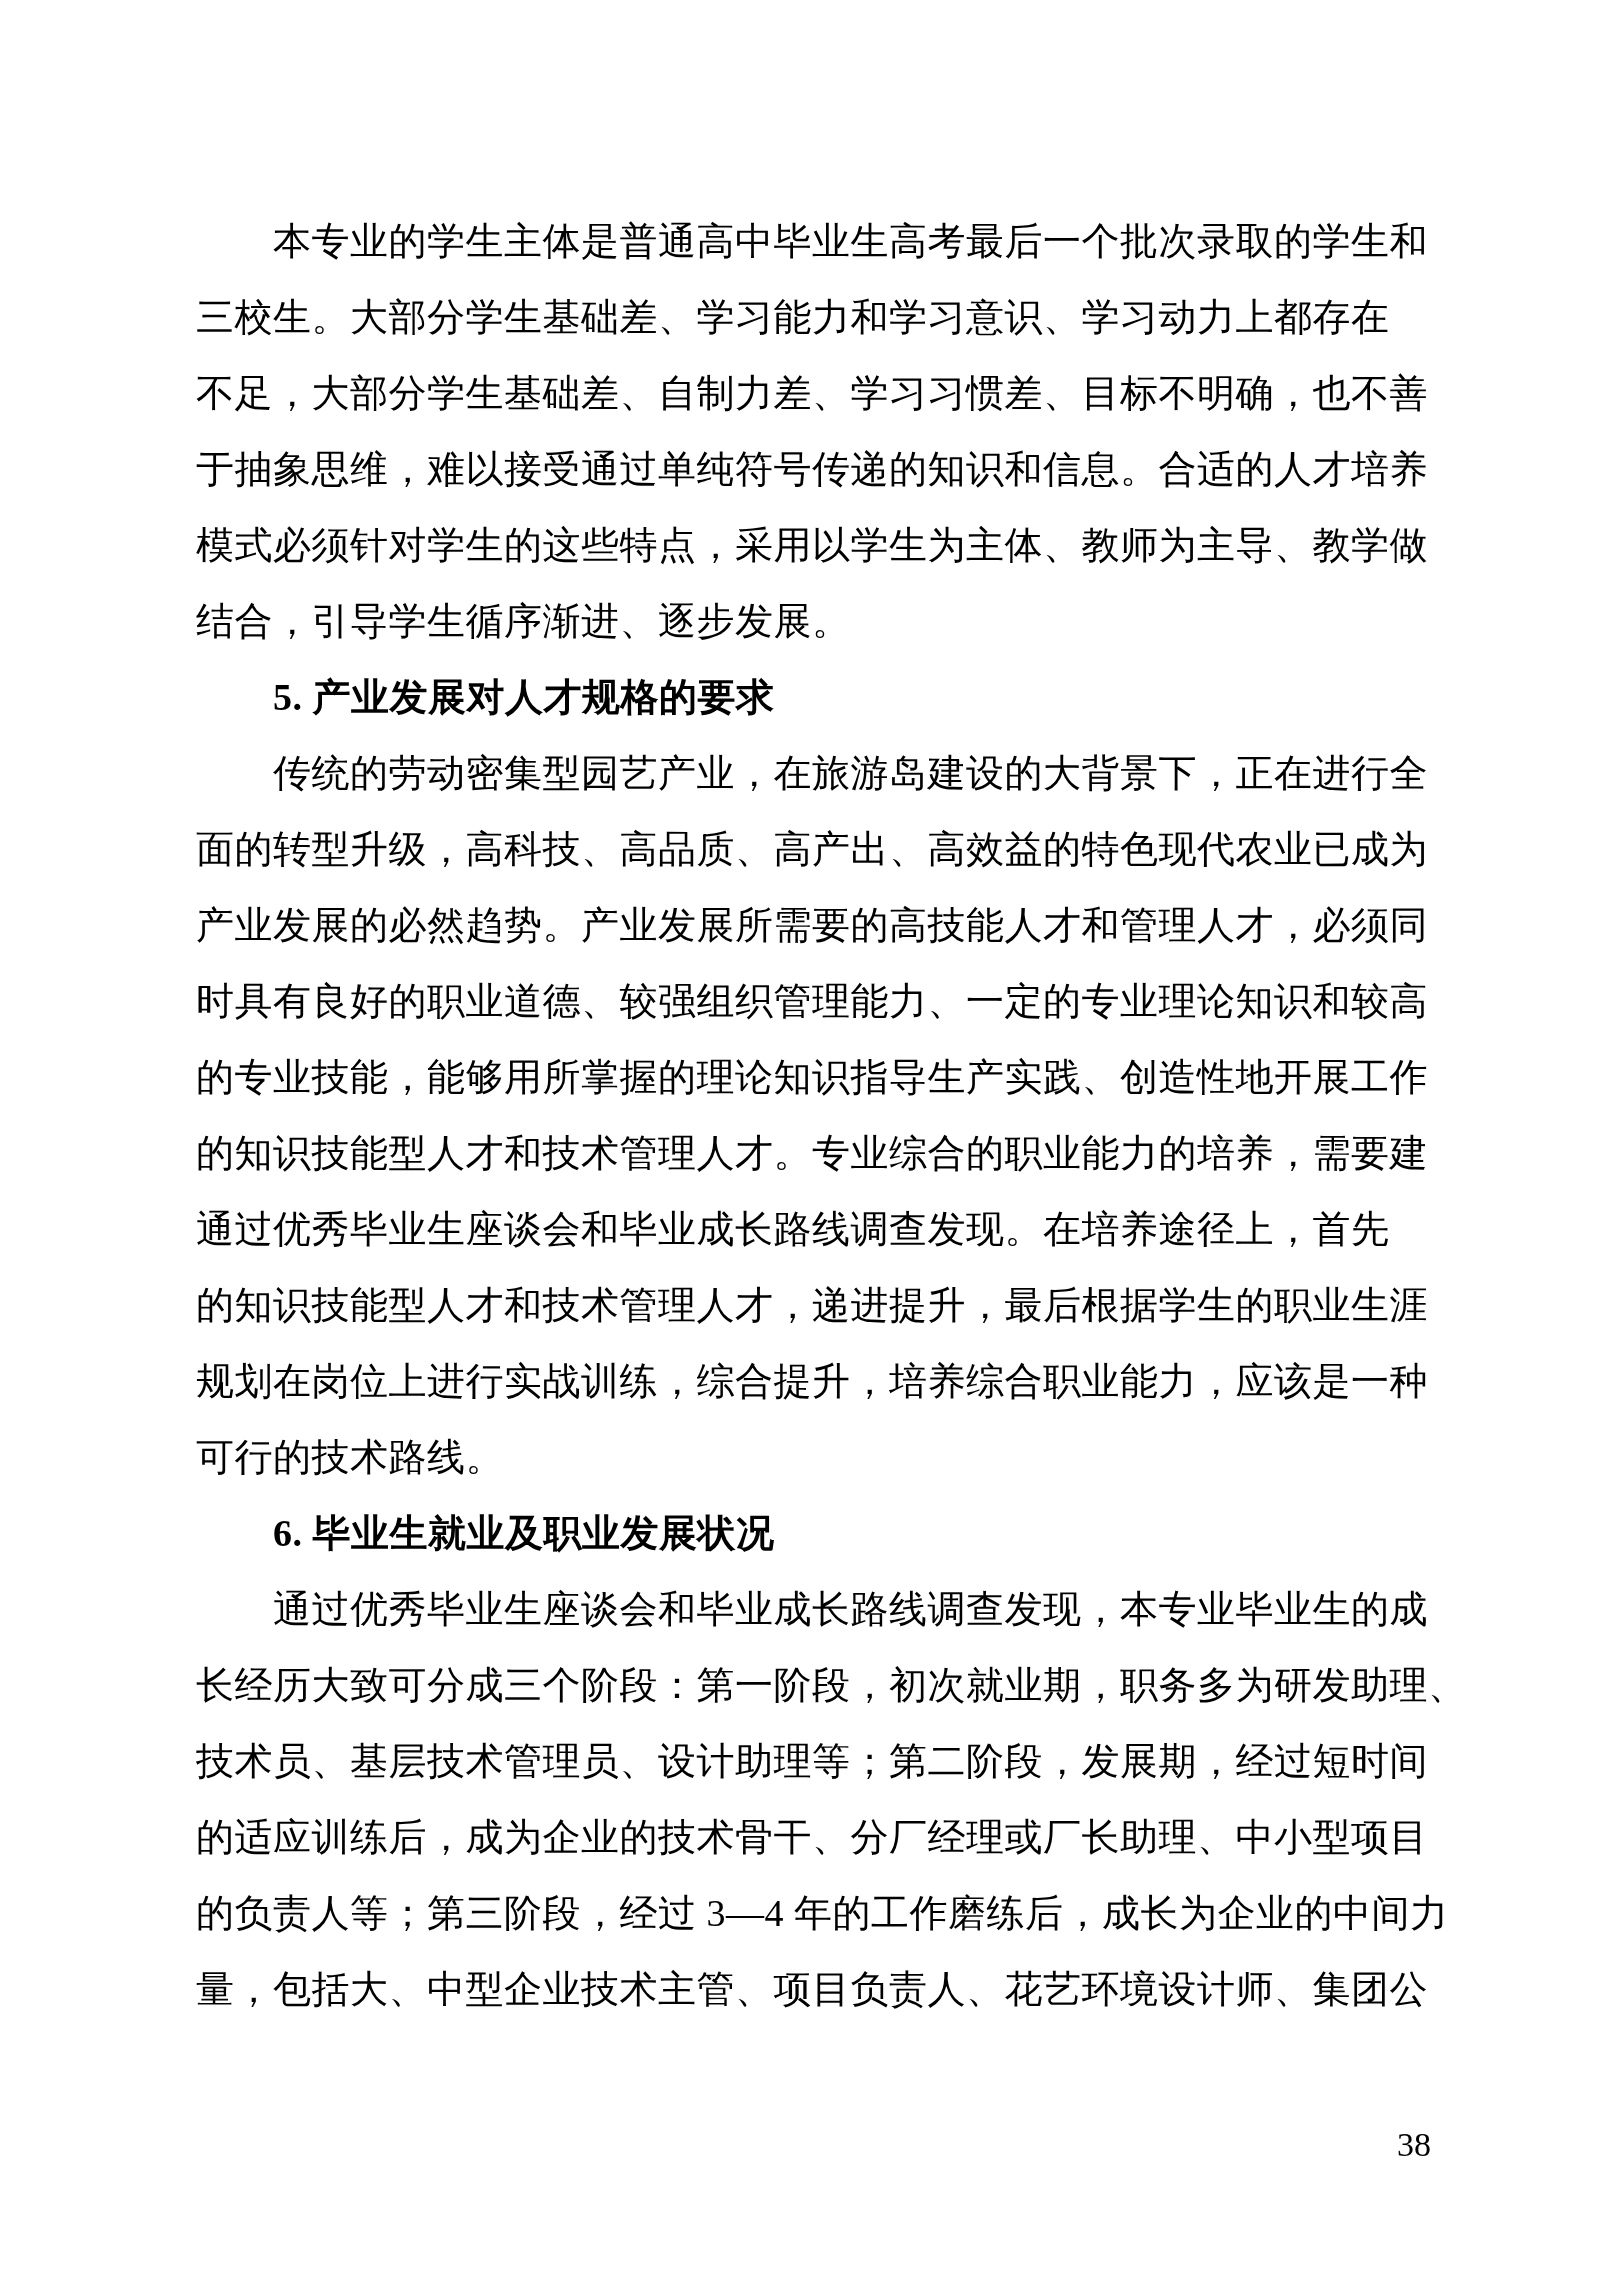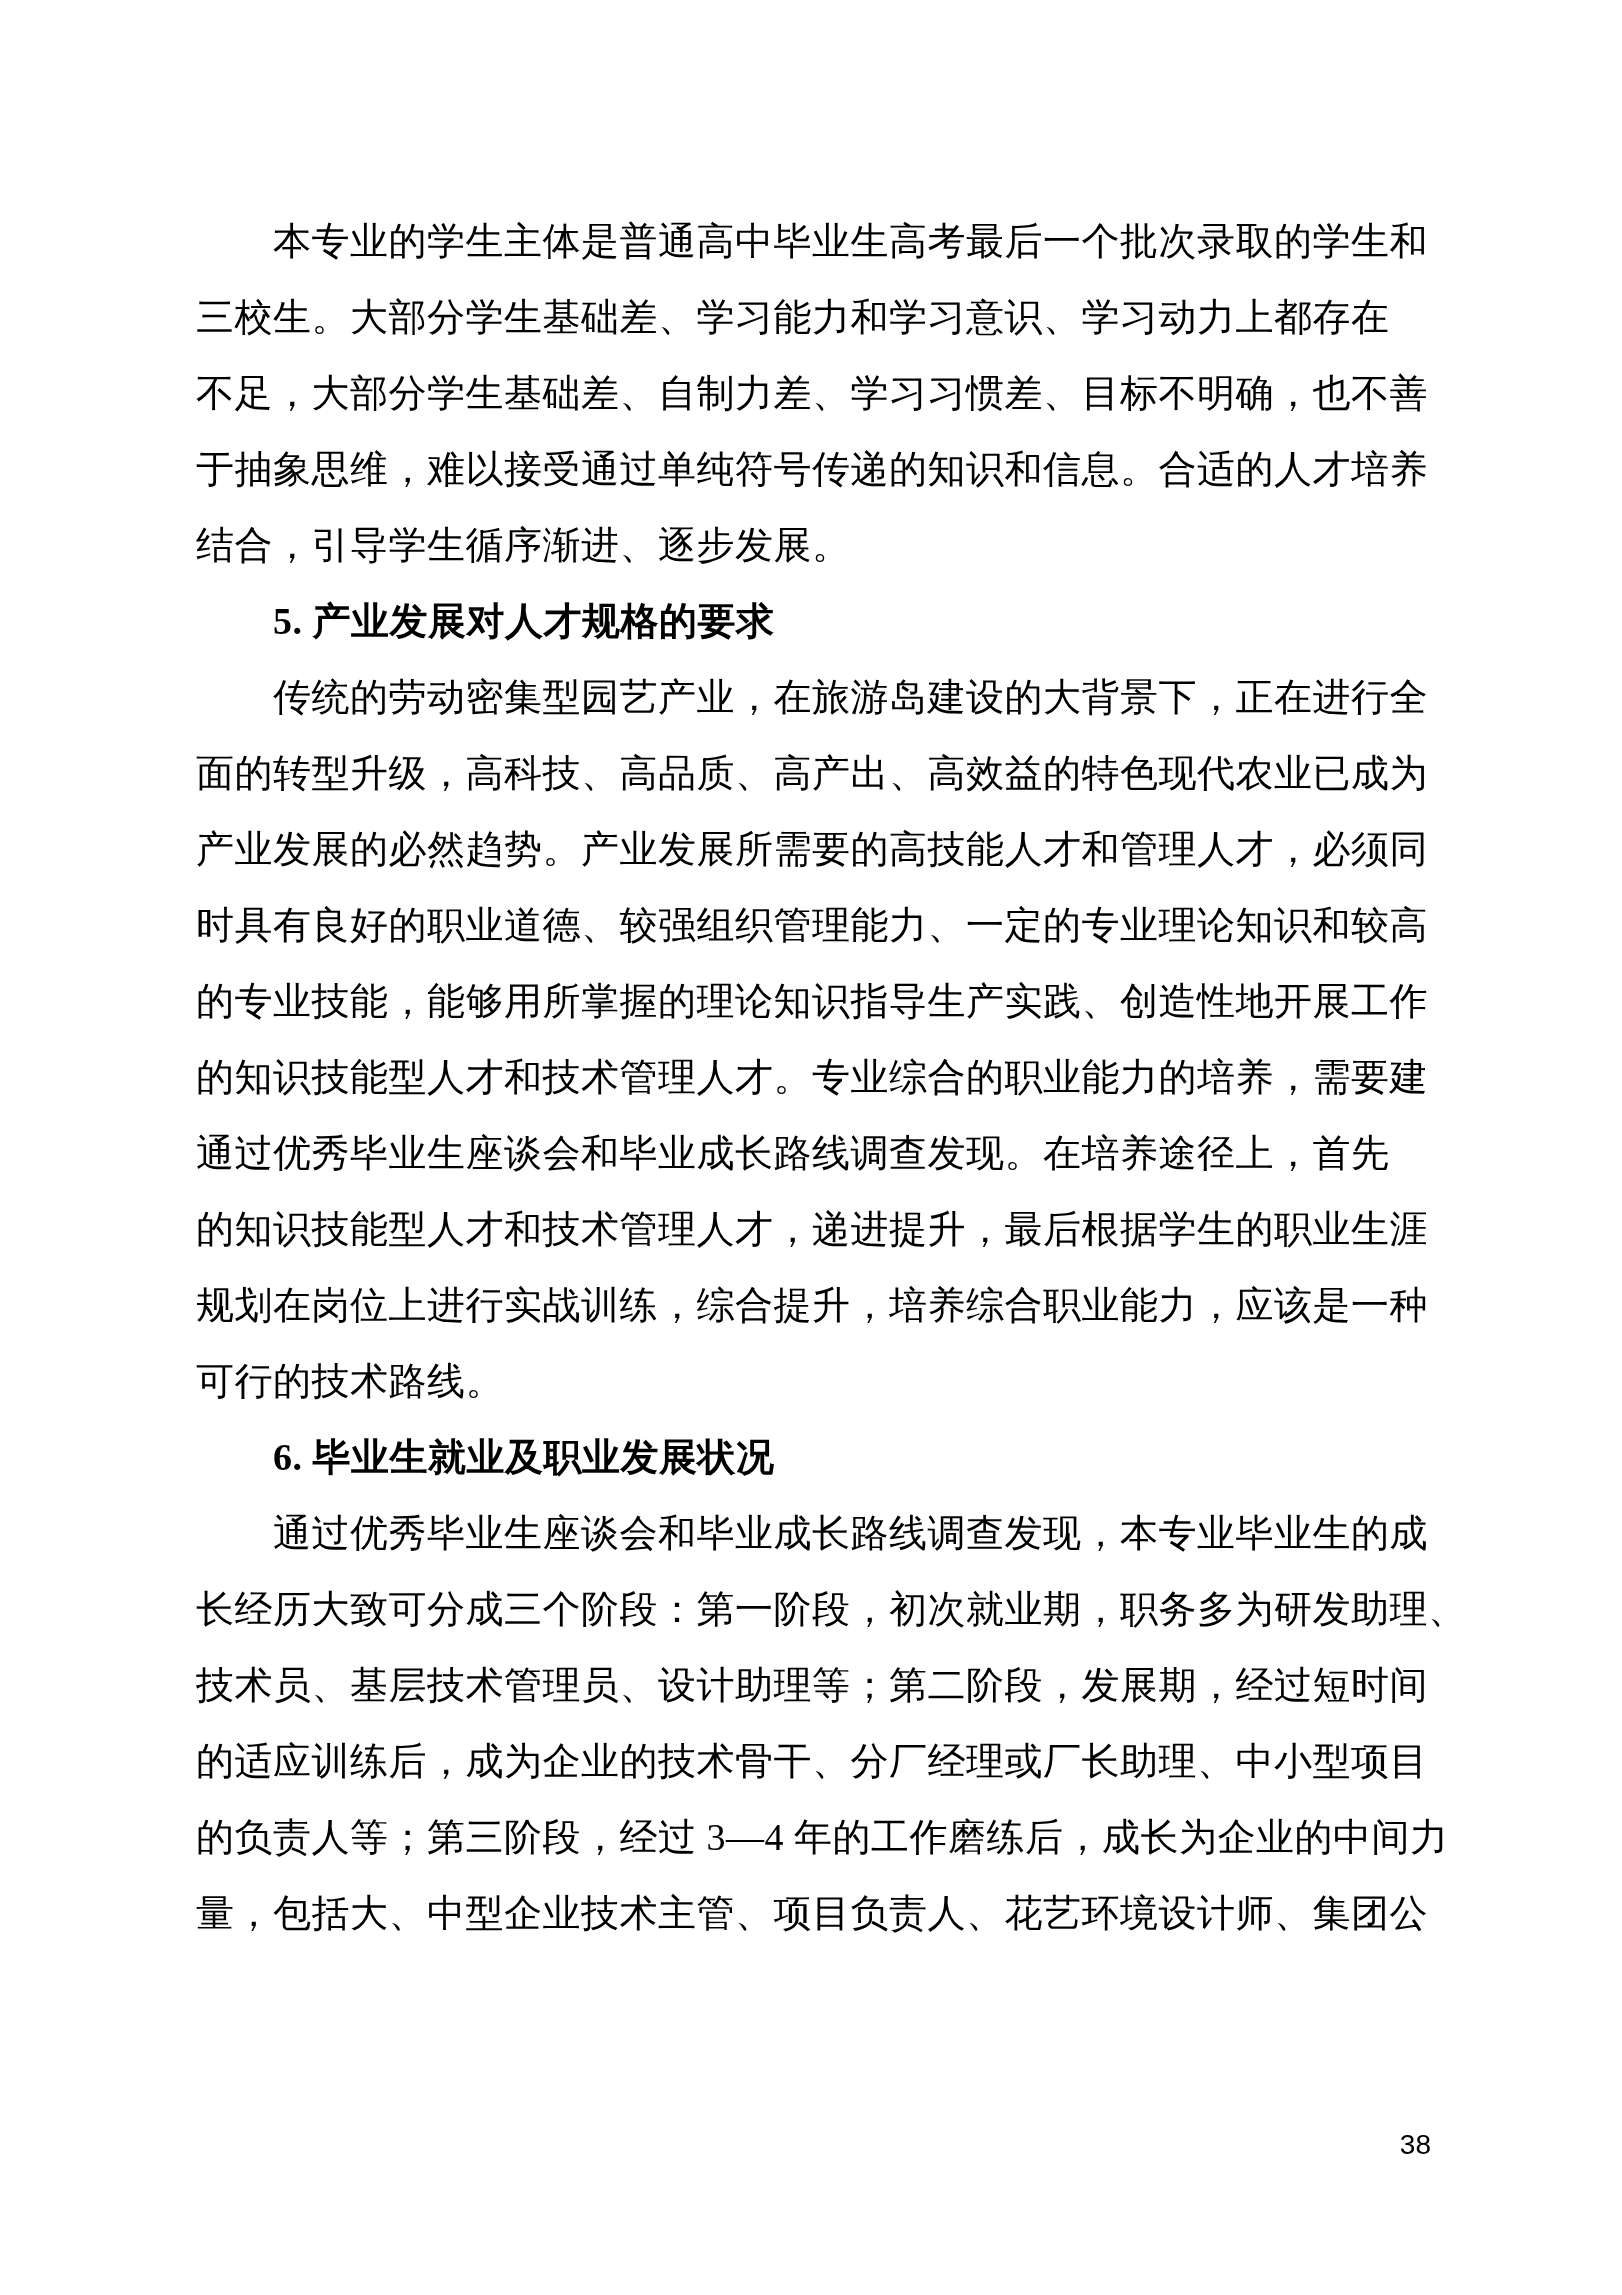--- a/index.html
+++ b/index.html
@@ -36,36 +36,37 @@
   }
   .heading {
     font-weight: bold;
   }
   .page-number {
     position: absolute;
     top: 2128px;
     left: 196px;
     width: 1235px;
     text-align: right;
-    font-size: 28px;
+    font-size: 34px;
     line-height: 33px;
-    font-family: Liberation Sans, sans-serif;
+    font-family: Liberation Serif, serif;
     color: #000000;
   }
 </style>
 </head>
 <body>
 
 <div class="page">
   <div class="text-block">
 
     <div class="line indent">本专业的学生主体是普通高中毕业生高考最后一个批次录取的学生和</div>
     <div class="line">三校生。大部分学生基础差、学习能力和学习意识、学习动力上都存在</div>
     <div class="line">不足，大部分学生基础差、自制力差、学习习惯差、目标不明确，也不善</div>
     <div class="line">于抽象思维，难以接受通过单纯符号传递的知识和信息。合适的人才培养</div>
+    <div class="line">模式必须针对学生的这些特点，采用以学生为主体、教师为主导、教学做</div>
     <div class="line">结合，引导学生循序渐进、逐步发展。</div>
 
     <div class="line indent heading">5. 产业发展对人才规格的要求</div>
 
     <div class="line indent">传统的劳动密集型园艺产业，在旅游岛建设的大背景下，正在进行全</div>
     <div class="line">面的转型升级，高科技、高品质、高产出、高效益的特色现代农业已成为</div>
     <div class="line">产业发展的必然趋势。产业发展所需要的高技能人才和管理人才，必须同</div>
     <div class="line">时具有良好的职业道德、较强组织管理能力、一定的专业理论知识和较高</div>
     <div class="line">的专业技能，能够用所掌握的理论知识指导生产实践、创造性地开展工作</div>
     <div class="line">的知识技能型人才和技术管理人才。专业综合的职业能力的培养，需要建</div>

